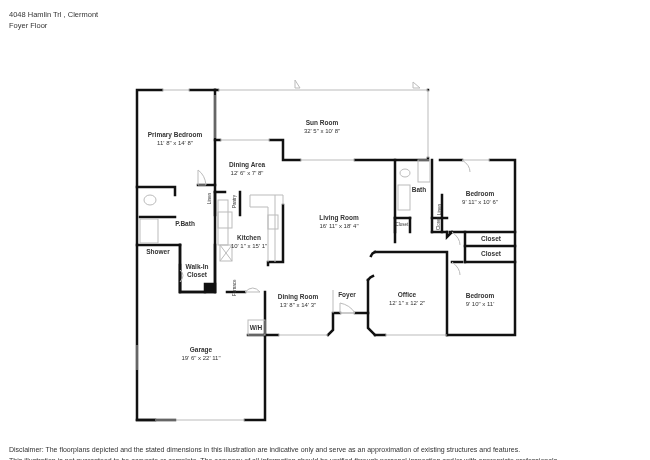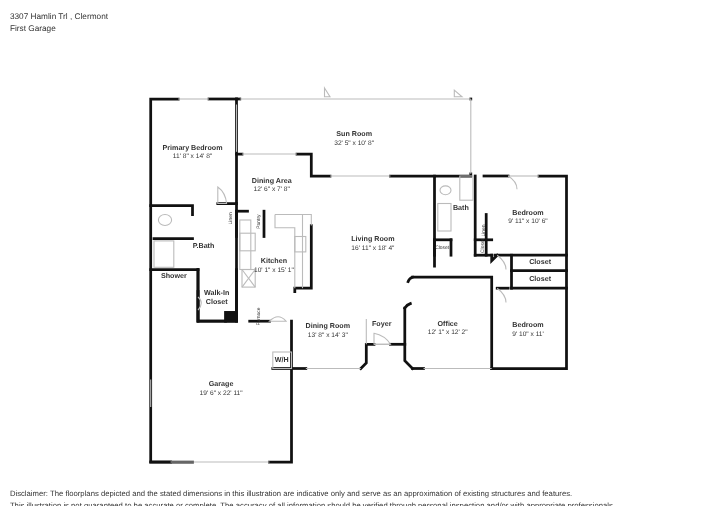--- a/index.html
+++ b/index.html
@@ -8,22 +8,22 @@
   .plan { position: absolute; left: 0; top: 0; width: 650px; height: 440px; }
   .lbl { position: absolute; text-align: center; font-size: 6.5px; line-height: 8px; color: #333; white-space: nowrap; transform: translateX(-50%); }
   .lbl .n { font-weight: bold; display: block; }
   .lbl .d { display: block; font-size: 6px; }
   .disclaimer { position: absolute; left: 9px; top: 444px; font-size: 7px; line-height: 11px; color: #333; width: 640px; white-space: nowrap; overflow: hidden; height: 16px; }
 </style>
 </head>
 <body>
 
 <div class="header">
-  <div>3307 Hamlin Trl , Clermont</div>
-  <div>First Garage</div>
+  <div>4048 Hamlin Trl , Clermont</div>
+  <div>Foyer Floor</div>
 </div>
 
 <svg class="plan" viewBox="0 0 650 440" width="650" height="440">
   <g fill="none" stroke="#111" stroke-width="2.5" stroke-linecap="square">
 
     <polyline points="162,90 137,90 137,420 175,420"></polyline>
     <line x1="190" y1="90" x2="215" y2="90"></line>
 
     <line x1="215" y1="90" x2="218" y2="90"></line>
     <line x1="428" y1="90" x2="428" y2="90"></line>

